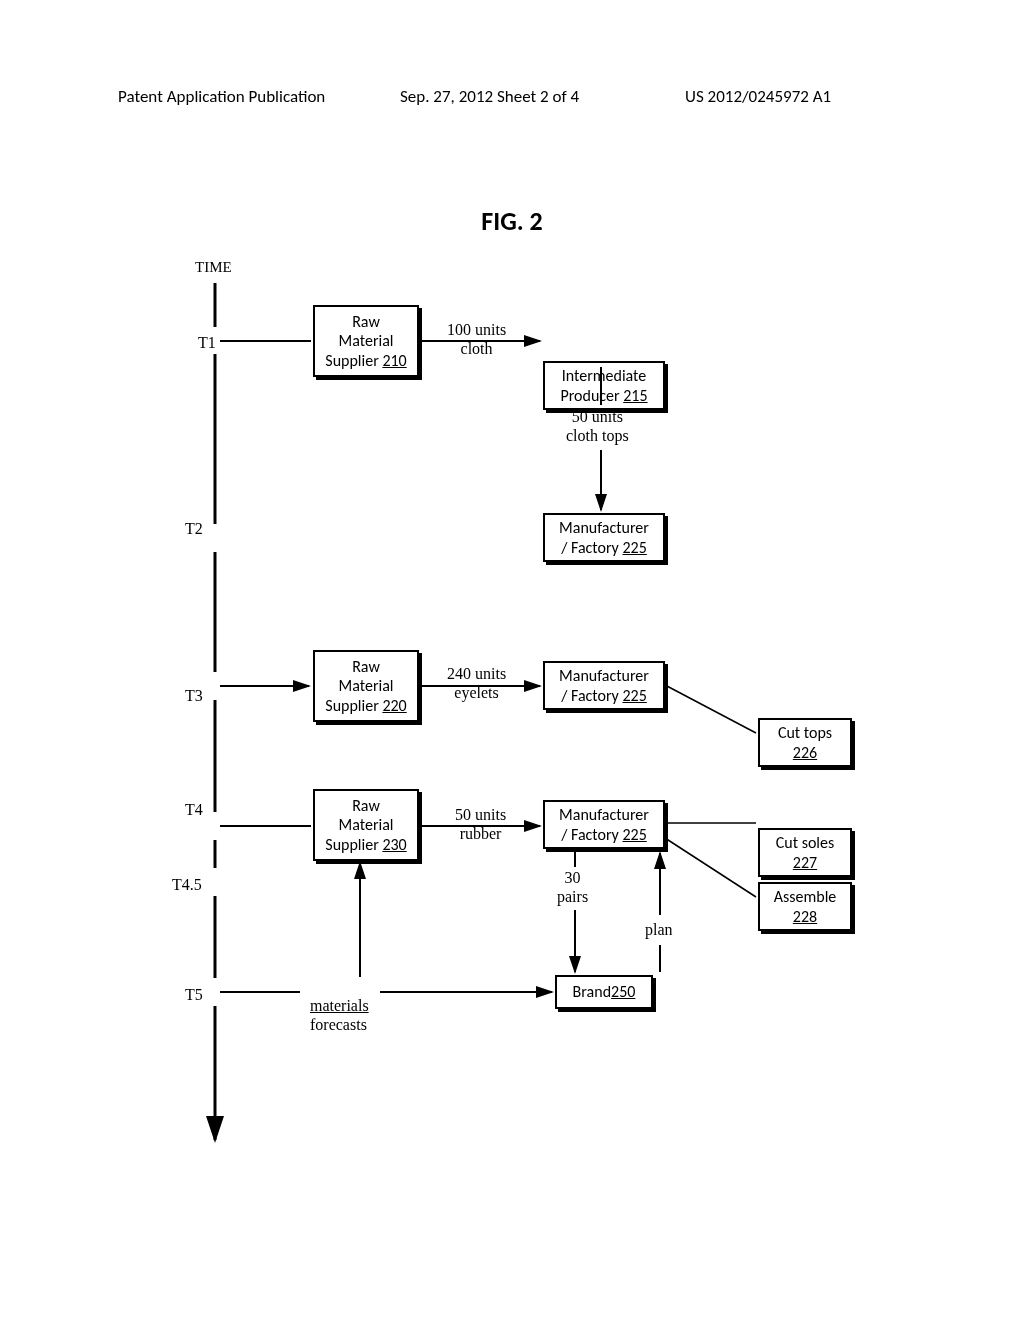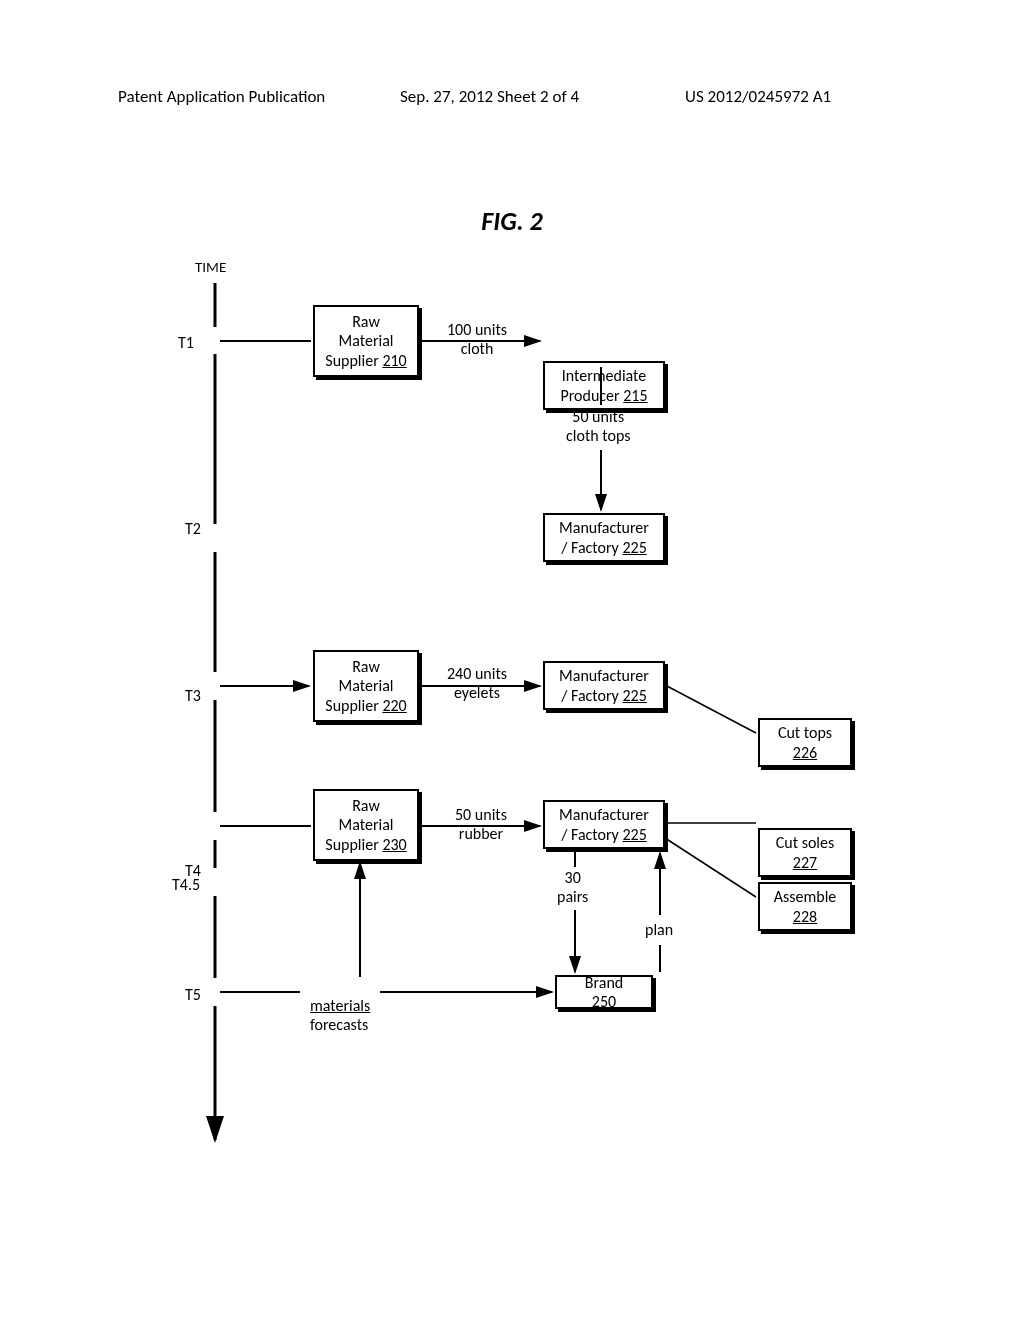--- a/index.html
+++ b/index.html
@@ -32,21 +32,20 @@
     left: 685px;
   }
   .figure-title {
     position: absolute;
     top: 205px;
     left: 0;
     width: 1024px;
     text-align: center;
     font-weight: bold;
     font-size: 26px;
-    font-style: italic;
   }
   .box {
     position: absolute;
     border: 2px solid #000;
     background: #fff;
     text-align: center;
     box-shadow: 3px 3px 0 #000;
     font-size: 16px;
     line-height: 1.2;
     display: flex;
@@ -57,20 +56,21 @@
   .box .line { display: block; }
   .refnum {
     text-decoration: underline;
     font-weight: normal;
   }
   .plain-label {
     position: absolute;
     font-size: 16px;
     line-height: 1.2;
     text-align: center;
+    font-family: Liberation Serif, serif;
   }
   svg.overlay {
     position: absolute;
     top: 0; left: 0;
     width: 1024px;
     height: 1320px;
     pointer-events: none;
   }
 </style>
 </head>
@@ -79,24 +79,24 @@
 <div class="header">
   <span class="header-left">Patent Application Publication</span>
   <span class="header-center">Sep. 27, 2012  Sheet 2 of 4</span>
   <span class="header-right">US 2012/0245972 A1</span>
 </div>
 
 <div class="figure-title">FIG. 2</div>
 
 <div class="plain-label" style="left:195px; top:258px; font-size:15px;">TIME</div>
 
-<div class="plain-label" style="left:178px; top:333px;">T1</div>
+<div class="plain-label" style="left:198px; top:333px;">T1</div>
 <div class="plain-label" style="left:185px; top:519px;">T2</div>
 <div class="plain-label" style="left:185px; top:678px;margin-top:8px;">T3</div>
-<div class="plain-label" style="left:185px; top:861px;">T4</div>
+<div class="plain-label" style="left:185px; top:800px;">T4</div>
 <div class="plain-label" style="left:172px; top:875px;">T4.5</div>
 <div class="plain-label" style="left:185px; top:985px;">T5</div>
 
 <div class="box" style="left:313px; top:305px; width:102px; height:68px;">
   <span class="line">Raw</span>
   <span class="line">Material</span>
   <span class="line"><span>Supplier </span><span class="refnum">210</span></span>
 </div>
 
 <div class="box" style="left:543px; top:317px; width:118px; height:45px;margin-top:44px;">
@@ -139,21 +139,21 @@
 <div class="box" style="left:758px; top:828px; width:90px; height:45px;">
   <span class="line">Cut soles</span>
   <span class="line refnum">227</span>
 </div>
 
 <div class="box" style="left:758px; top:882px; width:90px; height:45px;">
   <span class="line">Assemble</span>
   <span class="line refnum">228</span>
 </div>
 
-<div class="box" style="left:555px; top:975px; width:94px; height:30px; flex-direction:column;">
+<div class="box" style="left:555px; top:975px; width:94px; height:30px; flex-direction:row;">
   <span>Brand </span>
     <span class="refnum">250</span>
 </div>
 
 <div class="plain-label" style="left:447px; top:320px;">
   <span>100 units</span><br>
   <span>cloth</span>
 </div>
 <div class="plain-label" style="left:566px; top:407px;">
   <span>50 units</span><br>

